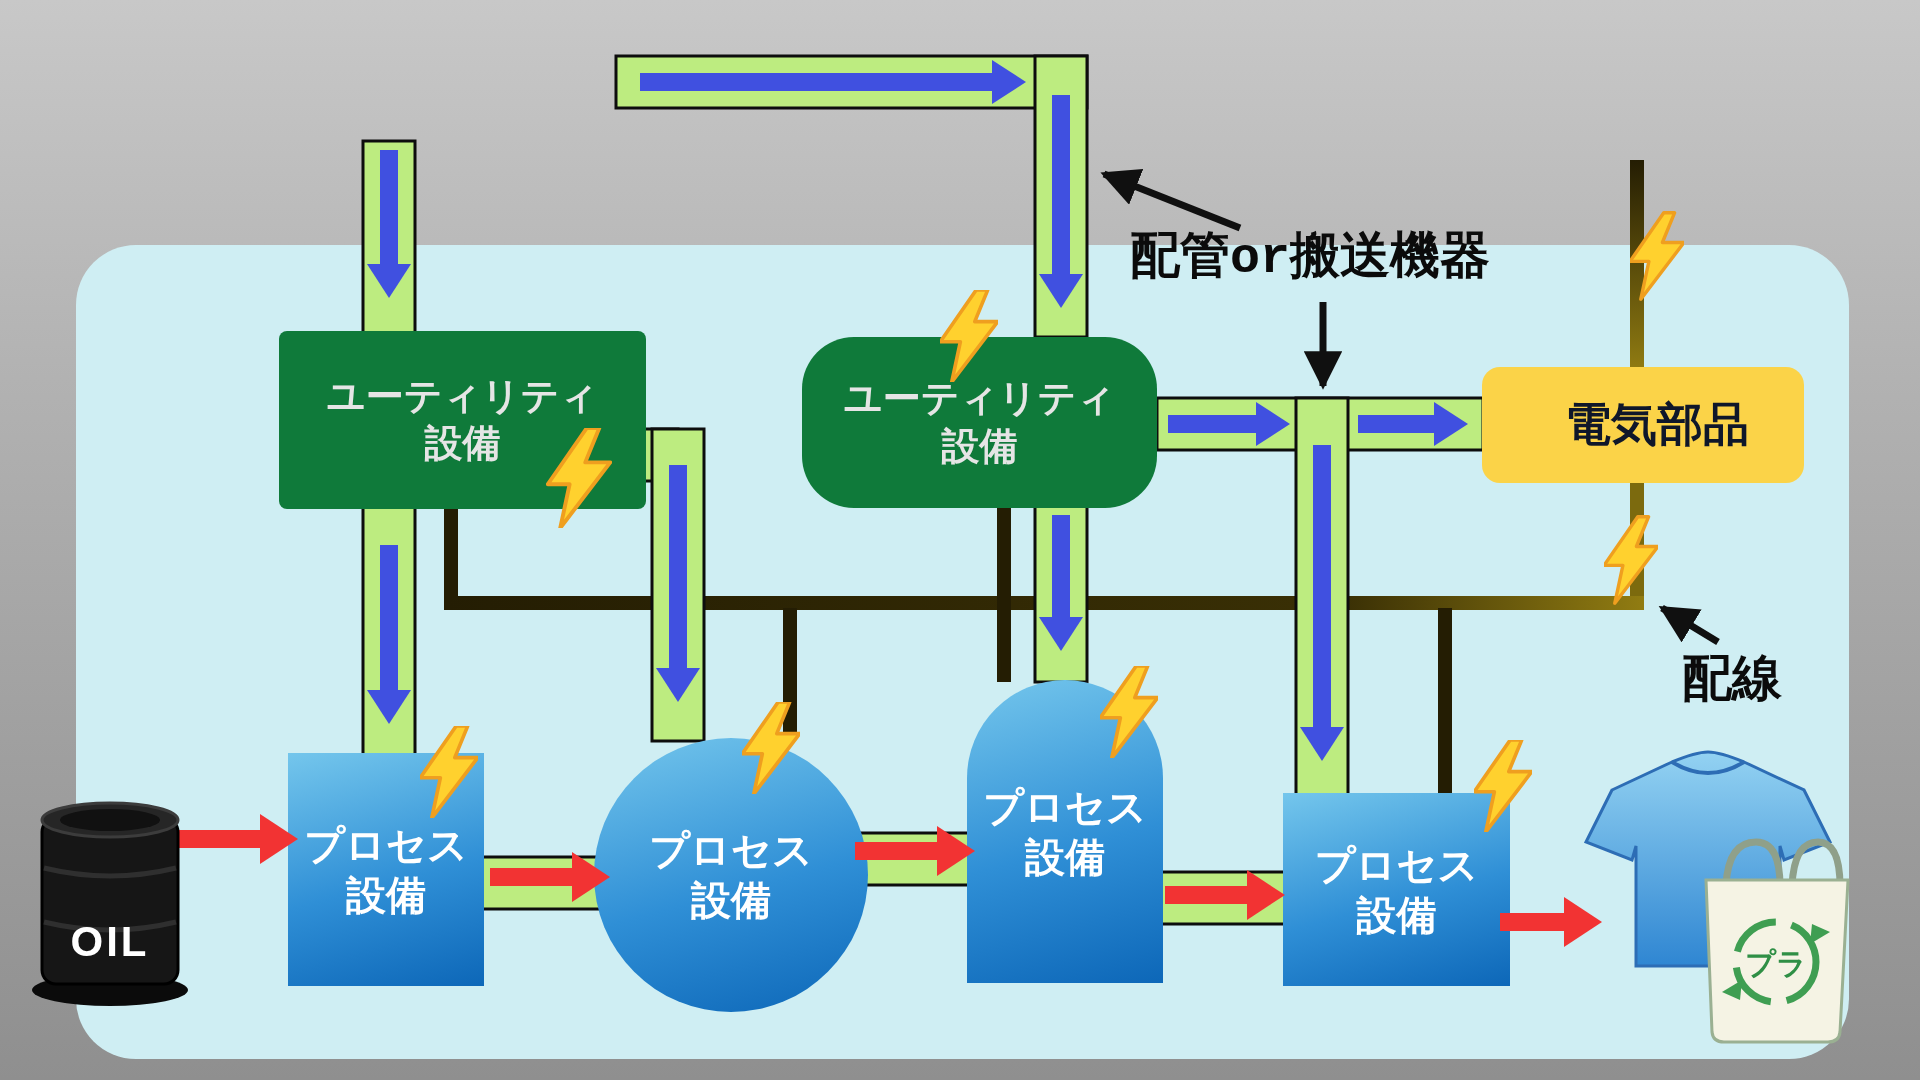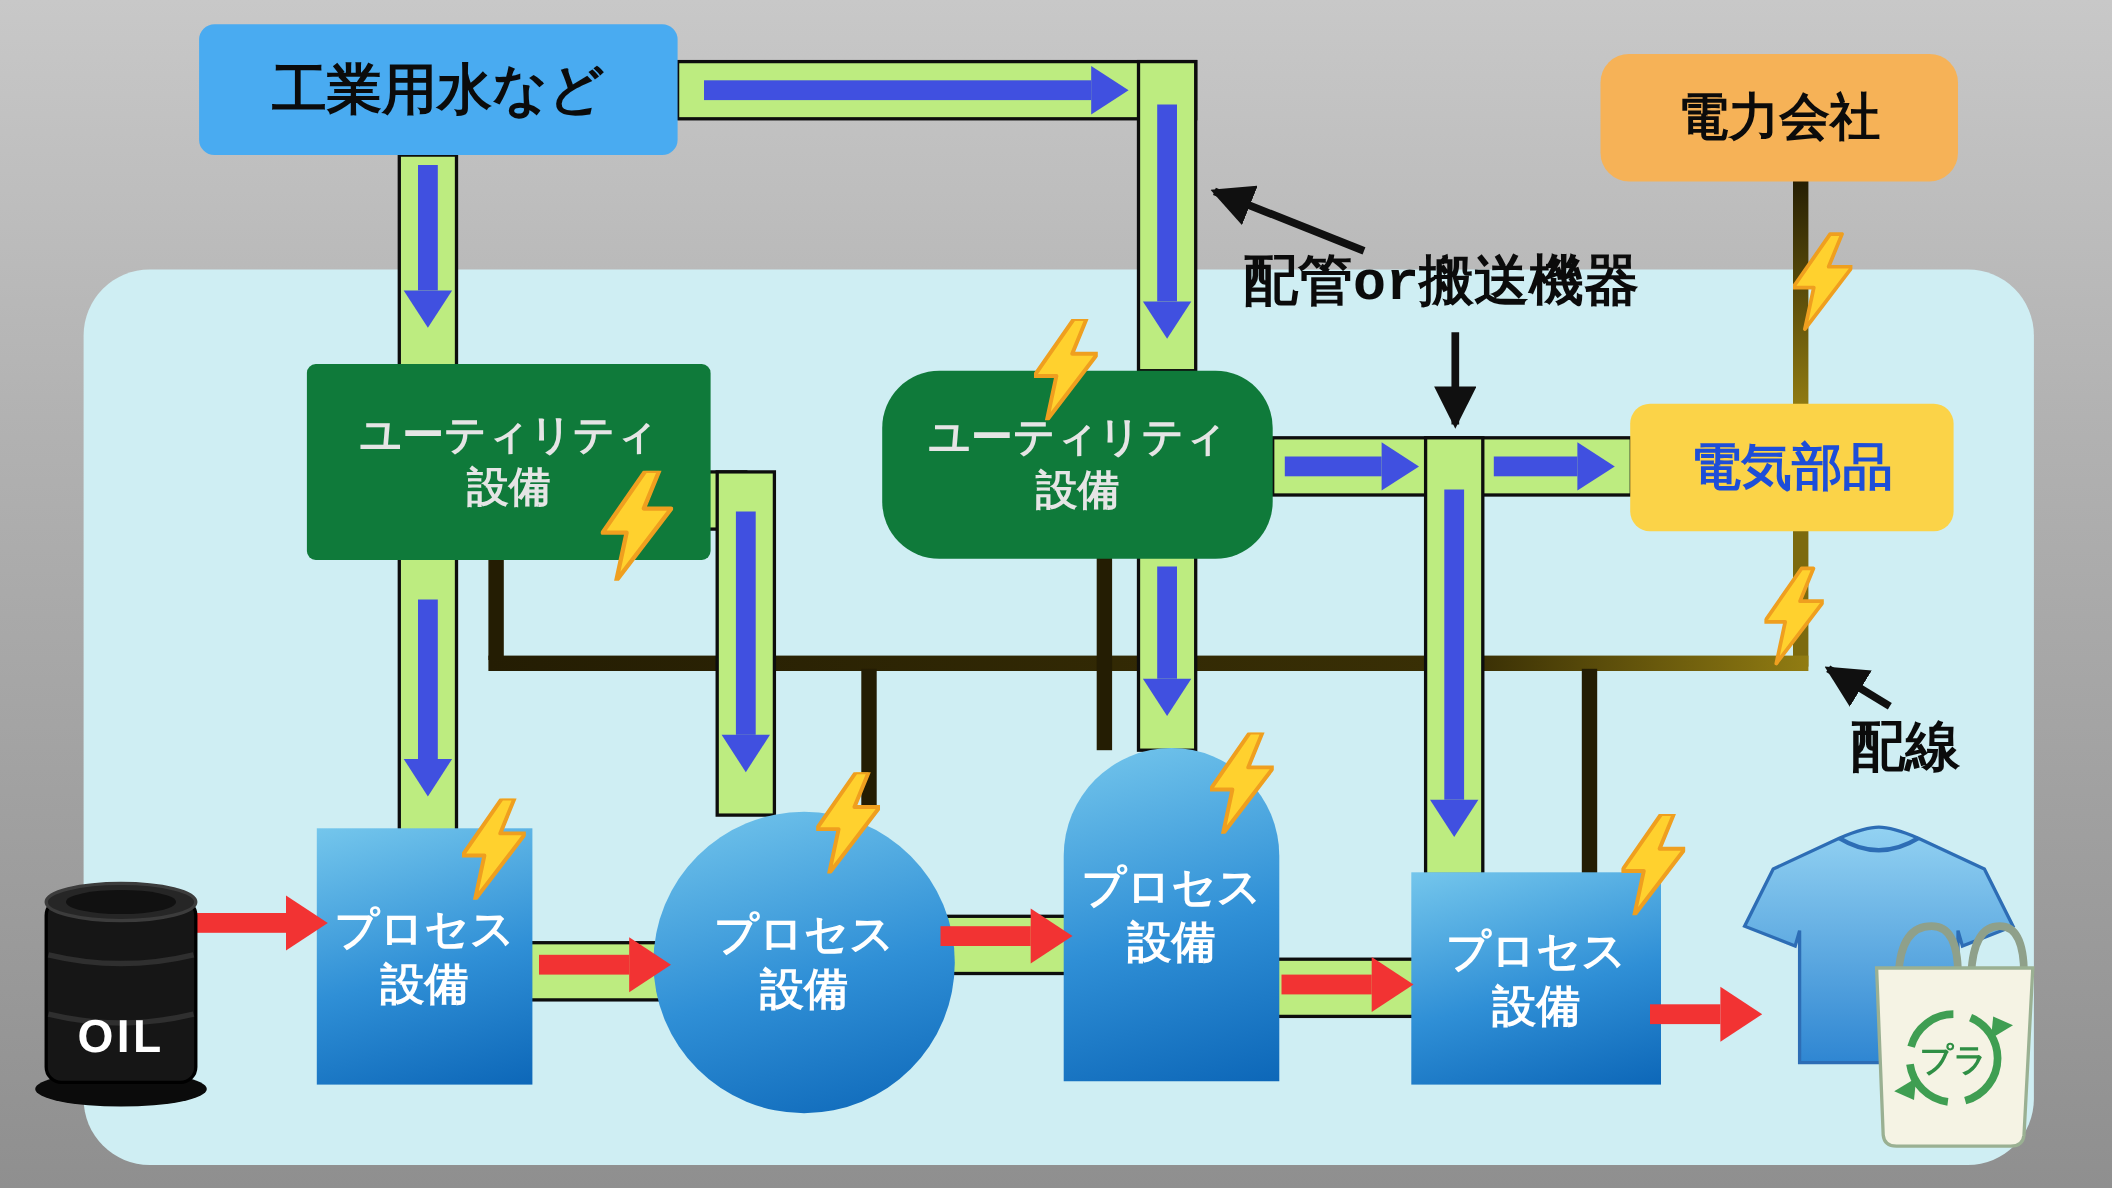--- a/index.html
+++ b/index.html
@@ -13,21 +13,21 @@
     background:#cfeef3;border-radius:60px;z-index:0;
   }
   svg.layer{position:absolute;left:0;top:0;z-index:1;pointer-events:none;}
   svg.layer.over{z-index:3;}
   .node{
     position:absolute;display:flex;align-items:center;justify-content:center;
     text-align:center;font-weight:800;white-space:pre-line;z-index:2;line-height:1.25;
   }
   .water-source{left:181px;top:22px;width:435px;height:119px;background:#49abf1;border-radius:14px;font-size:50px;color:#0b0b0b;}
   .power-company{left:1455px;top:49px;width:325px;height:116px;background:#f6b257;border-radius:26px;font-size:46px;color:#0b0b0b;}
-  .electric-parts{left:1482px;top:367px;width:294px;height:116px;background:#fbd348;border-radius:18px;font-size:46px;color:#1d4ed8;}
+  .electric-parts{left:1482px;top:367px;width:294px;height:116px;background:#fbd348;border-radius:18px;font-size:46px;color:#0f172a;padding-left:28px;}
   .utility{background:#0f7a3a;color:#e5e5e5;font-size:38px;}
   .utility-left{left:279px;top:331px;width:367px;height:178px;border-radius:8px;}
   .utility-right{left:802px;top:337px;width:355px;height:171px;border-radius:52px;}
   .process{background:linear-gradient(165deg,#74c6ec 0%,#2f8fd6 55%,#0d67b8 100%);color:#ffffff;font-size:40px;}
   .process-1{left:288px;top:753px;width:196px;height:233px;}
   .process-2{left:594px;top:738px;width:274px;height:274px;border-radius:50%;}
   .process-3{left:967px;top:680px;width:196px;height:303px;border-radius:98px 98px 0 0;}
   .process-4{left:1283px;top:793px;width:227px;height:193px;}
   .anno{position:absolute;z-index:4;font-weight:800;color:#0b0b0b;font-size:50px;font-family:Liberation Mono, monospace;}
   .anno-piping{left:1130px;top:222px;}
@@ -72,22 +72,20 @@
       <rect x="652" y="429" width="52" height="312"></rect>
       <rect x="1035" y="505" width="52" height="177"></rect>
       <rect x="1157" y="398" width="326" height="52"></rect>
       <rect x="1296" y="398" width="52" height="397"></rect>
       <rect x="480" y="857" width="192" height="52"></rect>
       <rect x="800" y="833" width="180" height="52"></rect>
       <rect x="1158" y="872" width="130" height="52"></rect>
     </g>
   </svg>
 
-  <div class="node water-source">工業用水など</div>
-  <div class="node power-company">電力会社</div>
   <div class="node utility utility-left">ユーティリティ
 設備</div>
   <div class="node utility utility-right">ユーティリティ
 設備</div>
   <div class="node electric-parts">電気部品</div>
   <div class="node process process-1">プロセス
 設備</div>
   <div class="node process process-2">プロセス
 設備</div>
   <div class="node process process-3">プロセス

